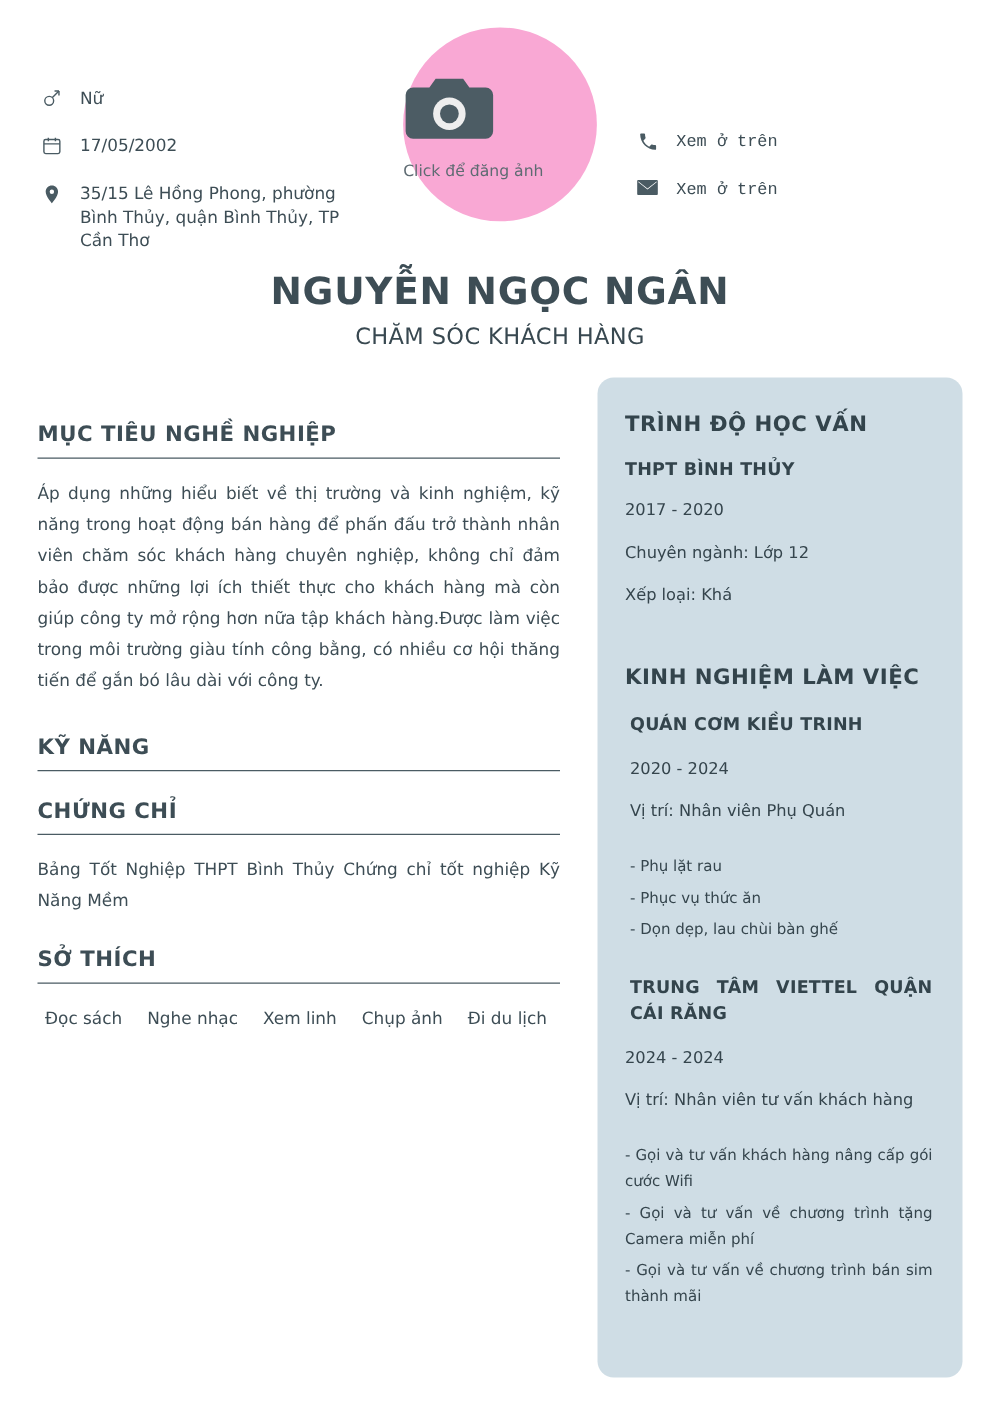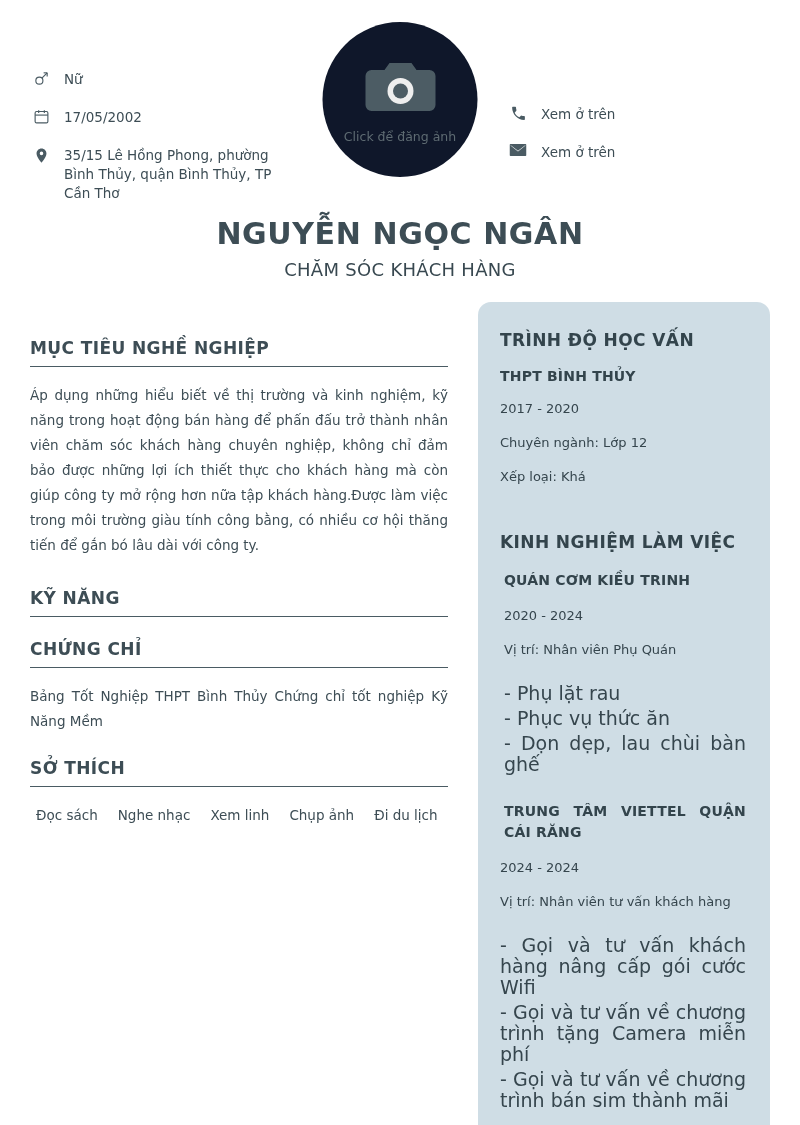--- a/index.html
+++ b/index.html
@@ -22,21 +22,21 @@
     position: relative;
     height: 210px;
     padding: 0 28px;
   }
   .contact-col {
     position: absolute;
     top: 70px;
     width: 270px;
   }
   .contact-left { left: 28px; }
-  .contact-right { left: 505px; top: 105px; }
+  .contact-right { left: 505px; top: 105px; font-family: Liberation Mono, monospace; }
 
   .contact-row {
     display: flex;
     align-items: flex-start;
     margin-bottom: 16px;
   }
   .contact-ico {
     width: 26px;
     min-width: 26px;
     height: 22px;
@@ -54,24 +54,23 @@
 
   
   .photo {
     position: absolute;
     left: 50%;
     transform: translateX(-50%);
     top: 22px;
     width: 155px;
     height: 155px;
     border-radius: 50%;
-    background: #0f172a;
+    background: #f9a8d4;
     display: flex;
     flex-direction: column;
-    align-items: center;
     justify-content: center;
   }
   .photo .cam {
     margin-top: 4px;
   }
   .photo .cap {
     margin-top: 8px;
     font-size: 12.5px;
     color: #5e6b72;
   }
@@ -195,21 +194,21 @@
     color: #33444c;
     margin: 26px 0 14px 4px;
     letter-spacing: 0.2px;
     line-height: 21px;
     text-align: justify;
   }
   .r-sub {
     margin-left: 4px;
   }
   .r-dash {
-    font-size: 19px;
+    font-size: 12px;
     line-height: 21px;
     color: #35454d;
     margin-bottom: 4px;
     text-align: justify;
   }
   .r-gap { height: 10px; }
 </style>
 </head>
 <body>
 

